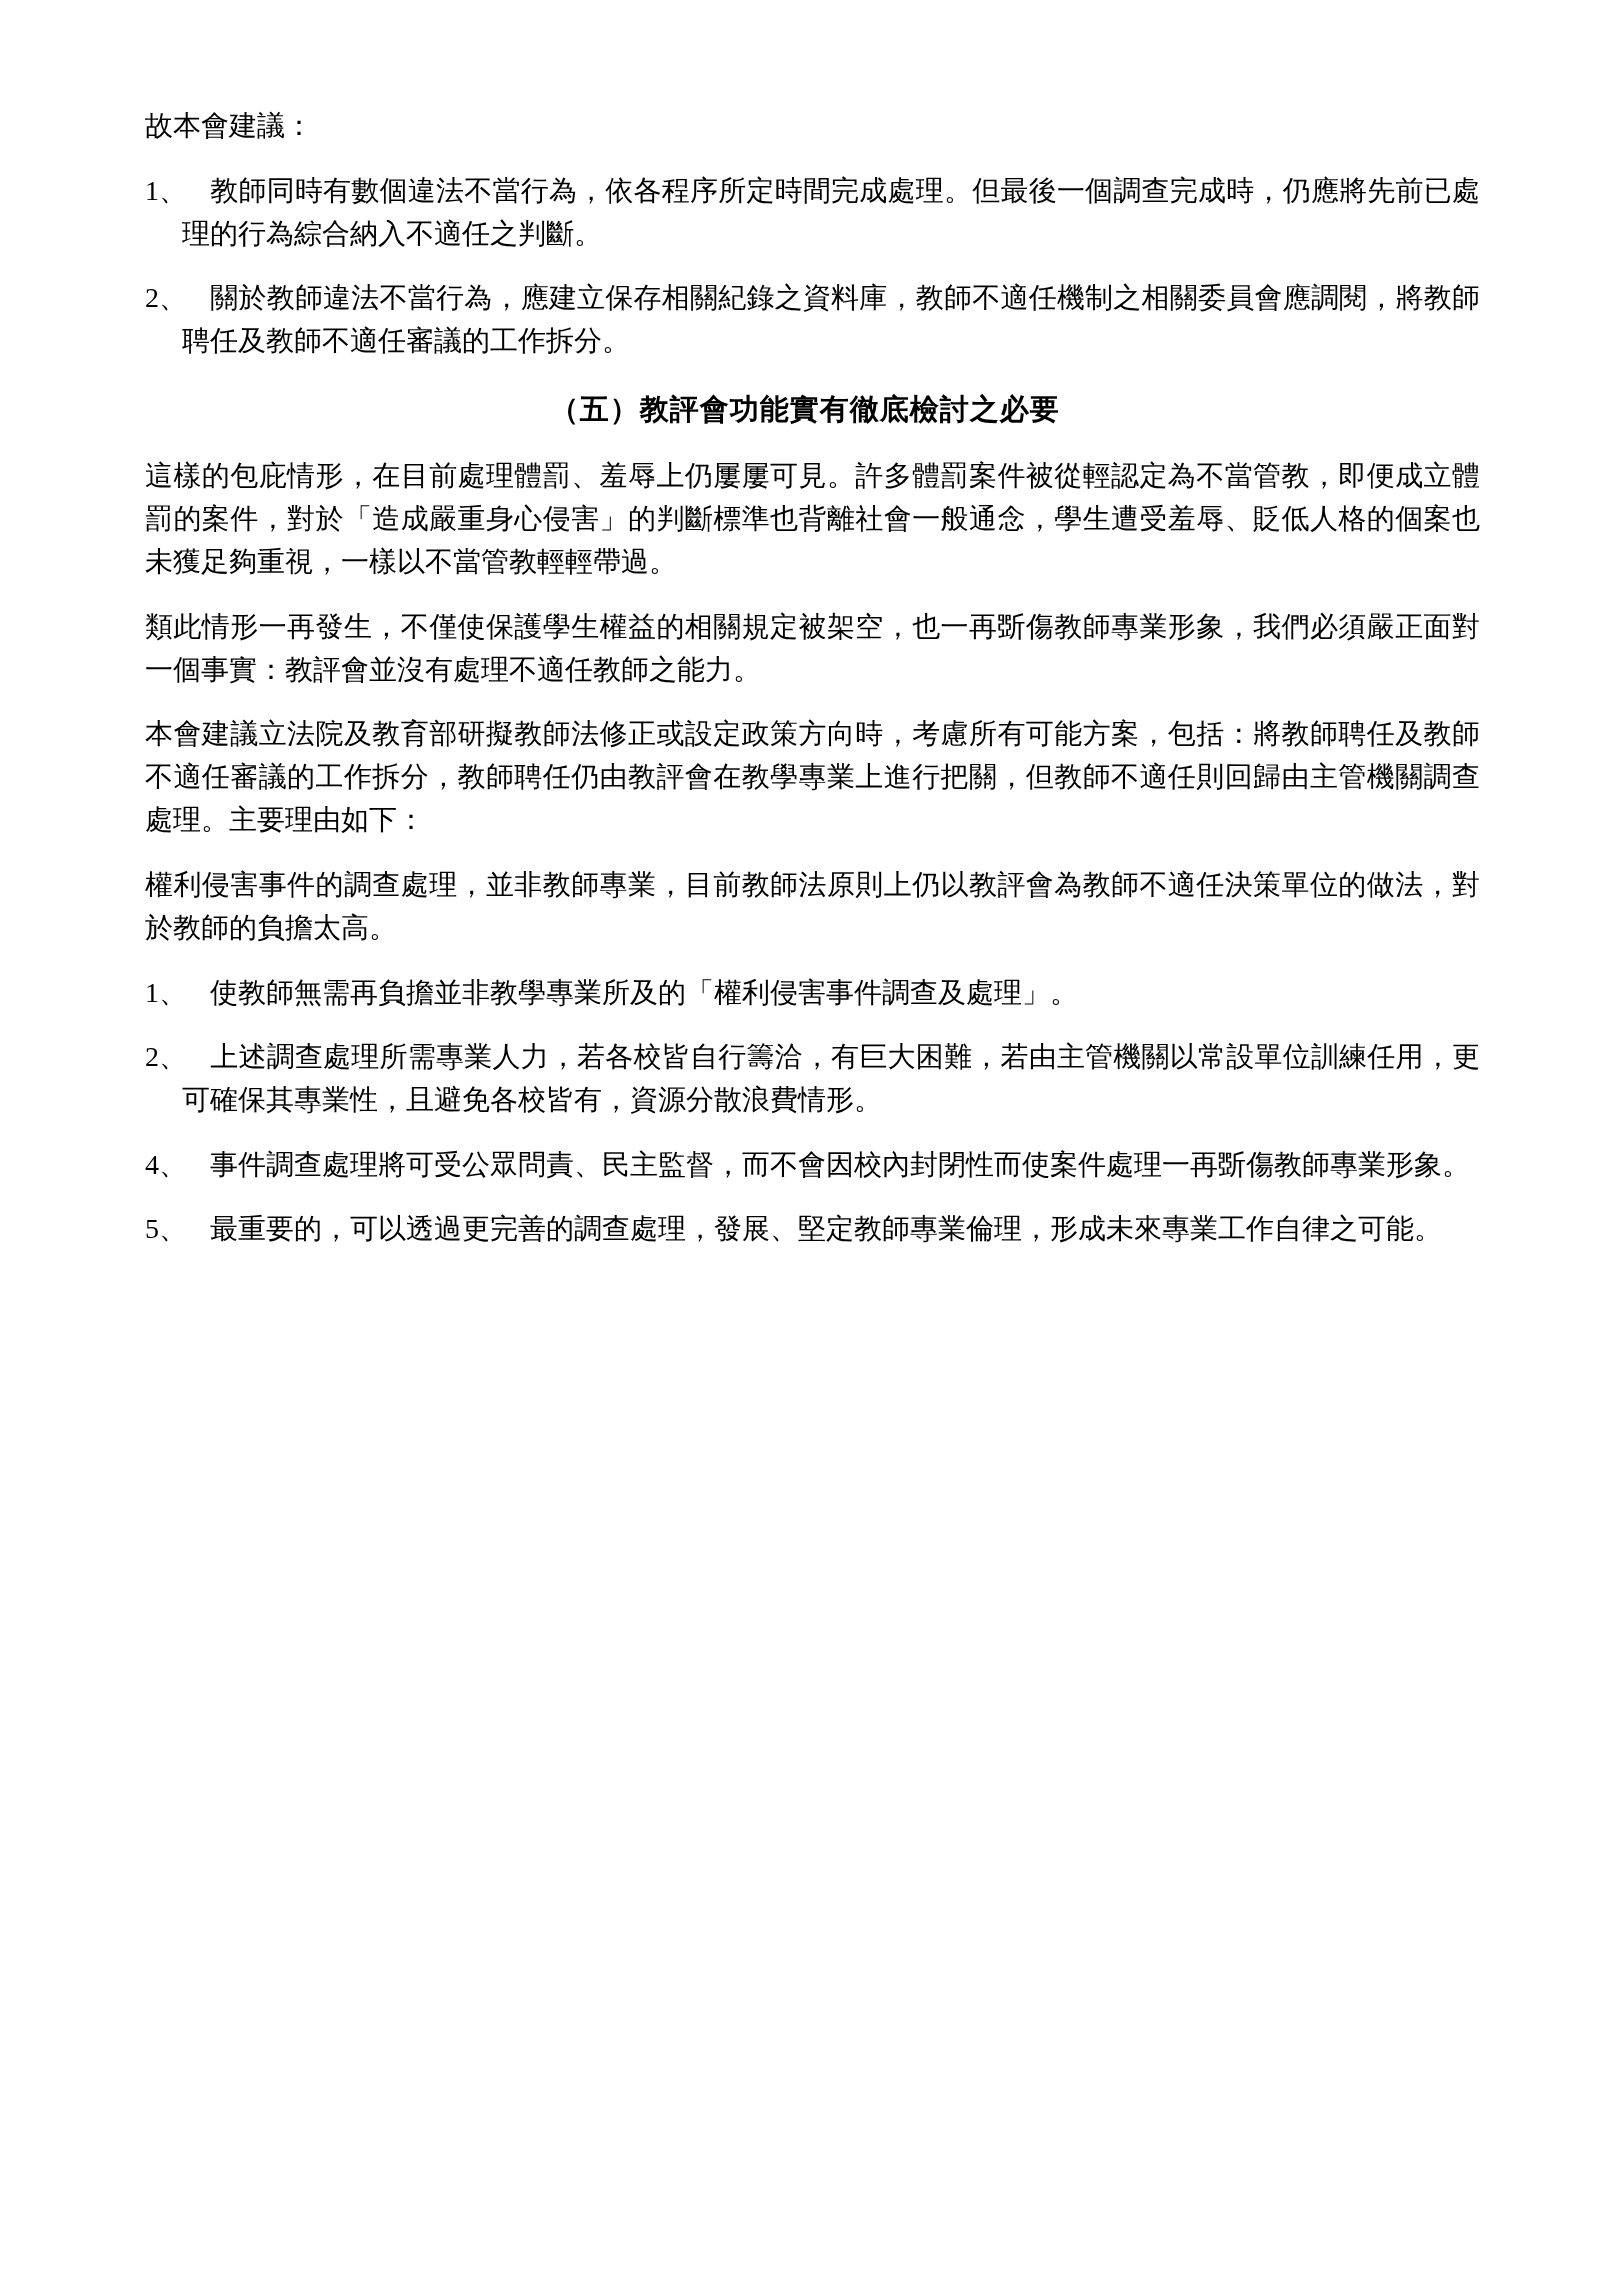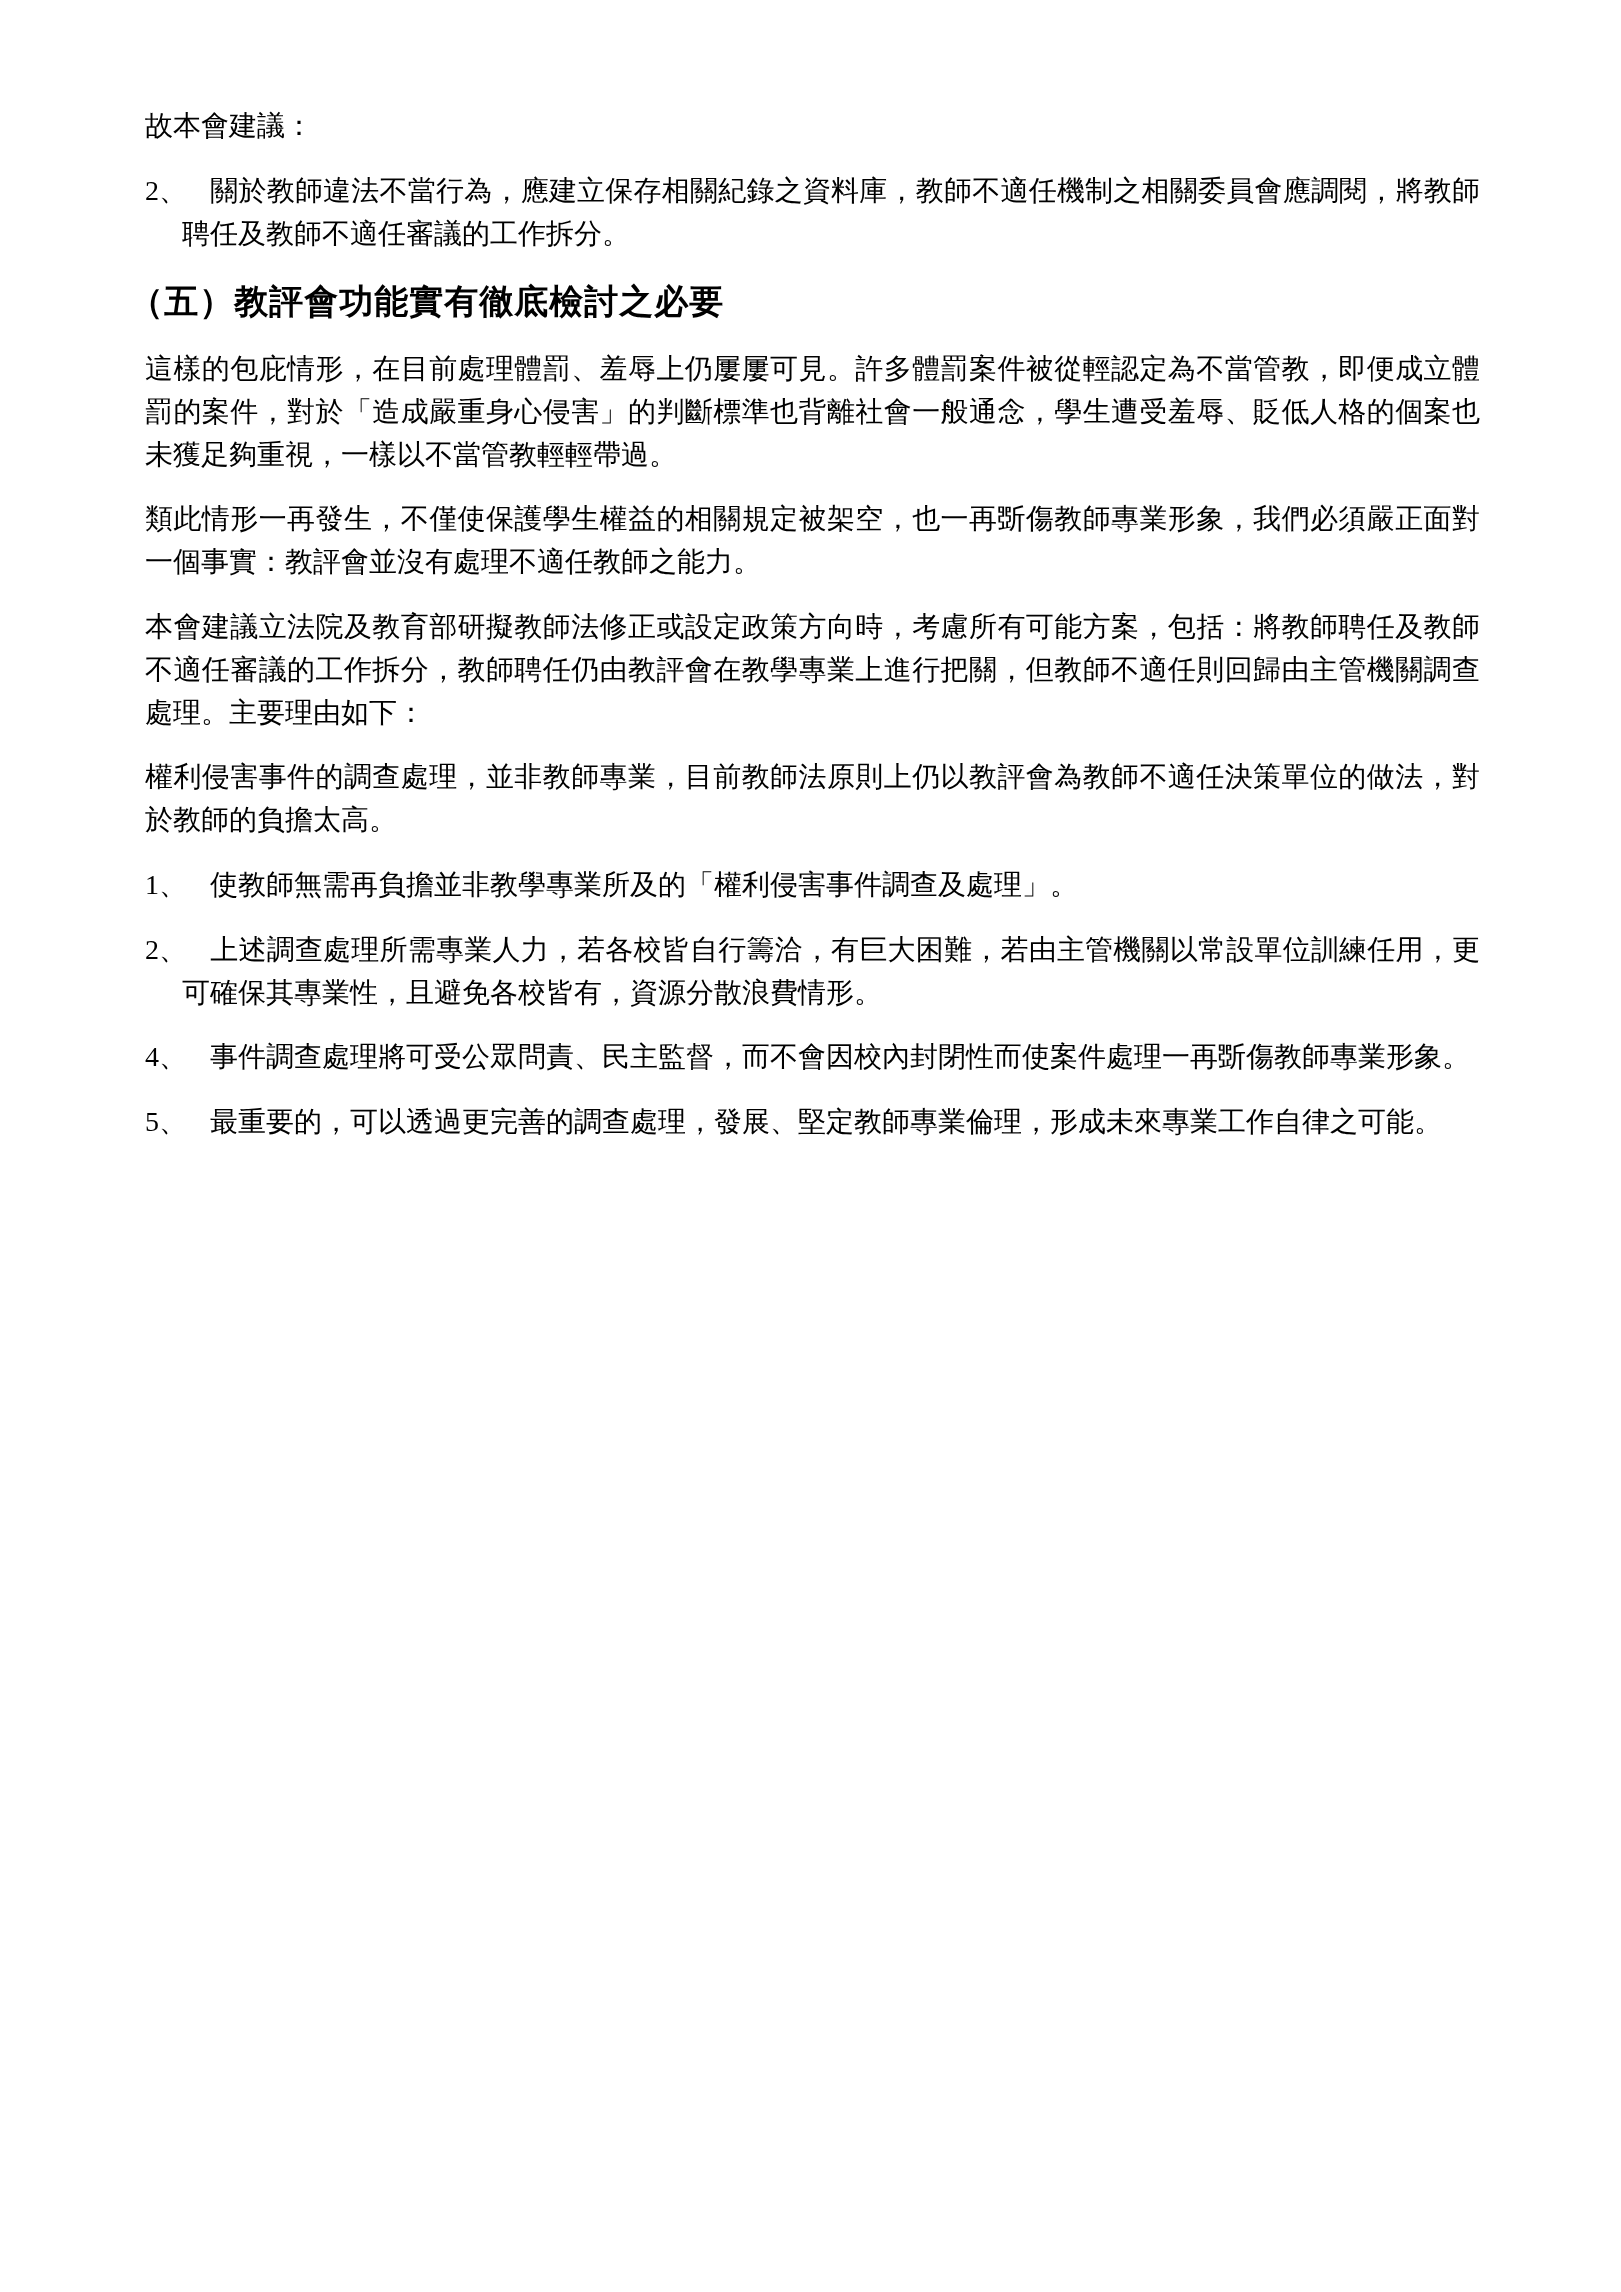--- a/index.html
+++ b/index.html
@@ -22,23 +22,23 @@
   }
   .para {
     margin: 0 0 21.6px 0;
     text-align: justify;
   }
   .intro {
     text-align: left;
   }
   .section-heading {
     margin: 25.5px 0 23.5px 0;
-    font-size: 34px;
+    font-size: 29px;
     font-weight: bold;
-    text-align: left;
+    text-align: center;
     letter-spacing: 1px;
     margin-left: -15.7px; 
   }
   .list-item {
     margin: 0 0 21.6px 0;
     padding-left: 37px;
     text-indent: -37px;
     text-align: justify;
   }
   .list-item .marker {
@@ -47,20 +47,23 @@
     text-indent: 0;
   }
 </style>
 </head>
 <body>
 
 <div class="page">
 
   <p class="para intro">故本會建議：</p>
 
+  <div class="list-item">
+    <span class="marker">1、</span><span>教師同時有數個違法不當行為，依各程序所定時間完成處理。但最後一個調查完成時，仍應將先前已處理的行為綜合納入不適任之判斷。</span>
+  </div>
 
   <div class="list-item">
     <span class="marker">2、</span><span>關於教師違法不當行為，應建立保存相關紀錄之資料庫，教師不適任機制之相關委員會應調閱，將教師聘任及教師不適任審議的工作拆分。</span>
   </div>
 
 
   <h2 class="section-heading">（五）教評會功能實有徹底檢討之必要</h2>
 
 
   <p class="para">這樣的包庇情形，在目前處理體罰、羞辱上仍屢屢可見。許多體罰案件被從輕認定為不當管教，即便成立體罰的案件，對於「造成嚴重身心侵害」的判斷標準也背離社會一般通念，學生遭受羞辱、貶低人格的個案也未獲足夠重視，一樣以不當管教輕輕帶過。</p>

